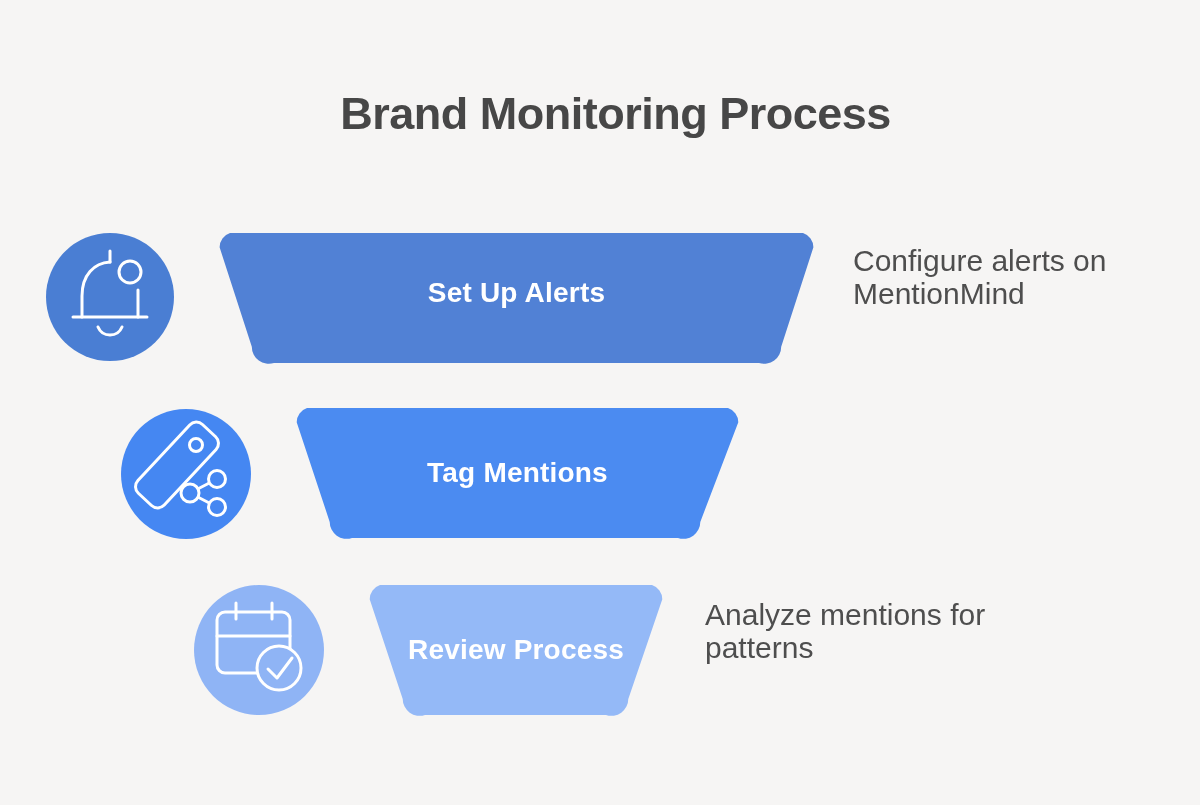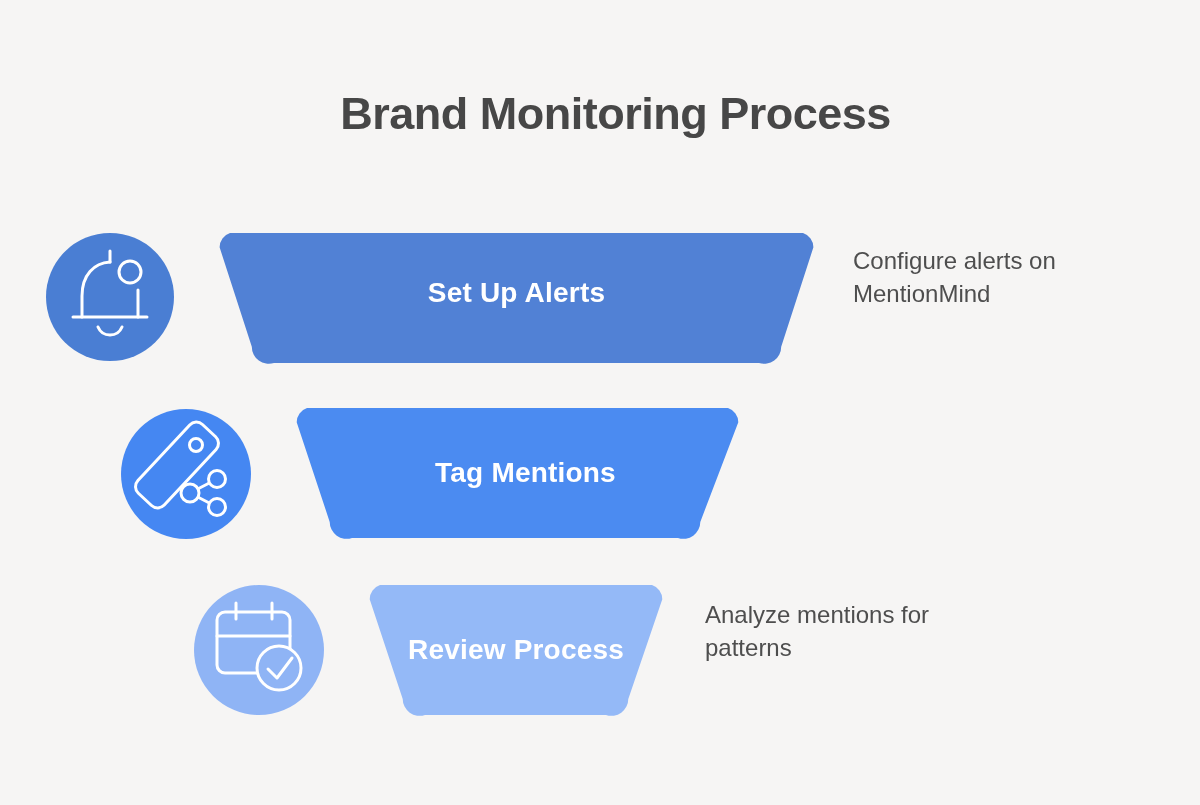--- a/index.html
+++ b/index.html
@@ -39,25 +39,25 @@
     position: absolute;
     display: flex;
     align-items: center;
     justify-content: center;
     color: #ffffff;
     font-weight: bold;
     font-size: 28px;
     letter-spacing: 0.2px;
   }
   .flabel-1 { left: 215px; top: 233px; width: 603px; height: 120px; }
-  .flabel-2 { left: 300px; top: 408px; width: 451px; height: 130px; }
+  .flabel-2 { left: 292px; top: 408px; width: 451px; height: 130px; }
   .flabel-3 { left: 365px; top: 585px; width: 302px; height: 130px; }
   .desc {
     position: absolute;
-    font-size: 24px;
+    font-size: 30px;
     color: #4e4e4e;
     line-height: 33px;
   }
   .desc-1 { left: 853px; top: 244px; width: 270px; }
   .desc-2 { left: 780px; top: 420px; width: 312px; }
   .desc-3 { left: 705px; top: 598px; width: 282px; }
 </style>
 </head>
 <body>
 

